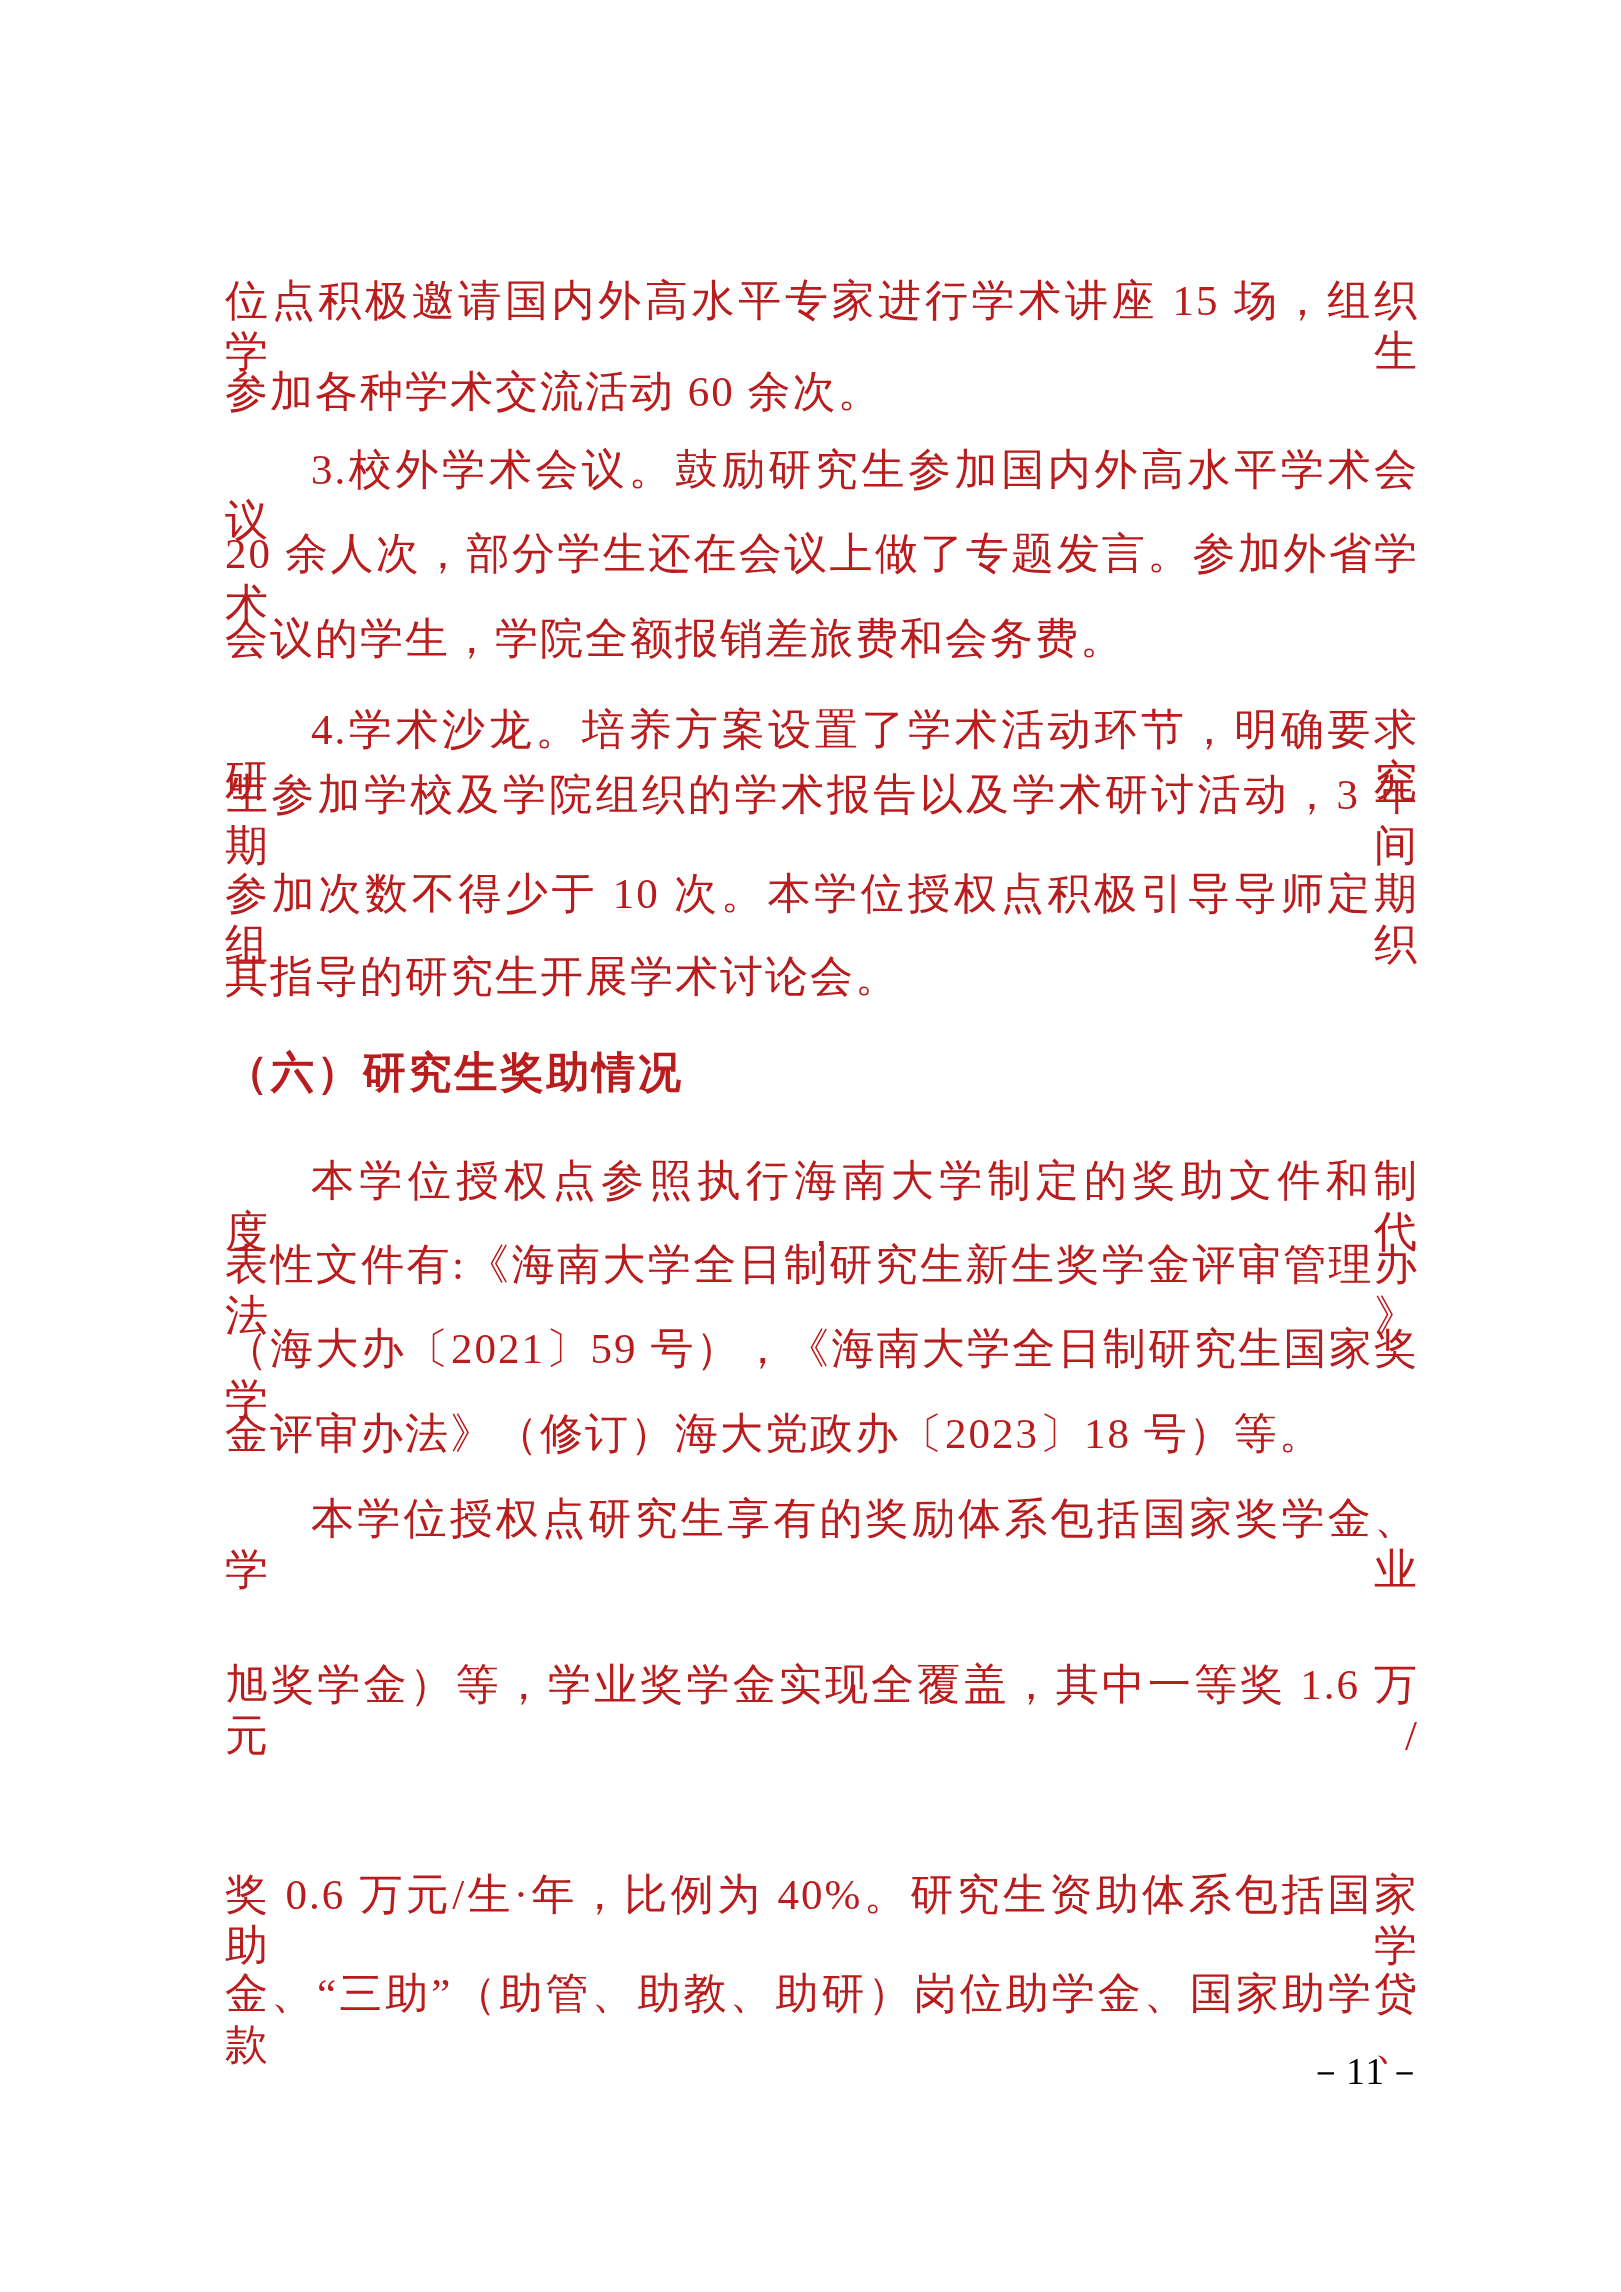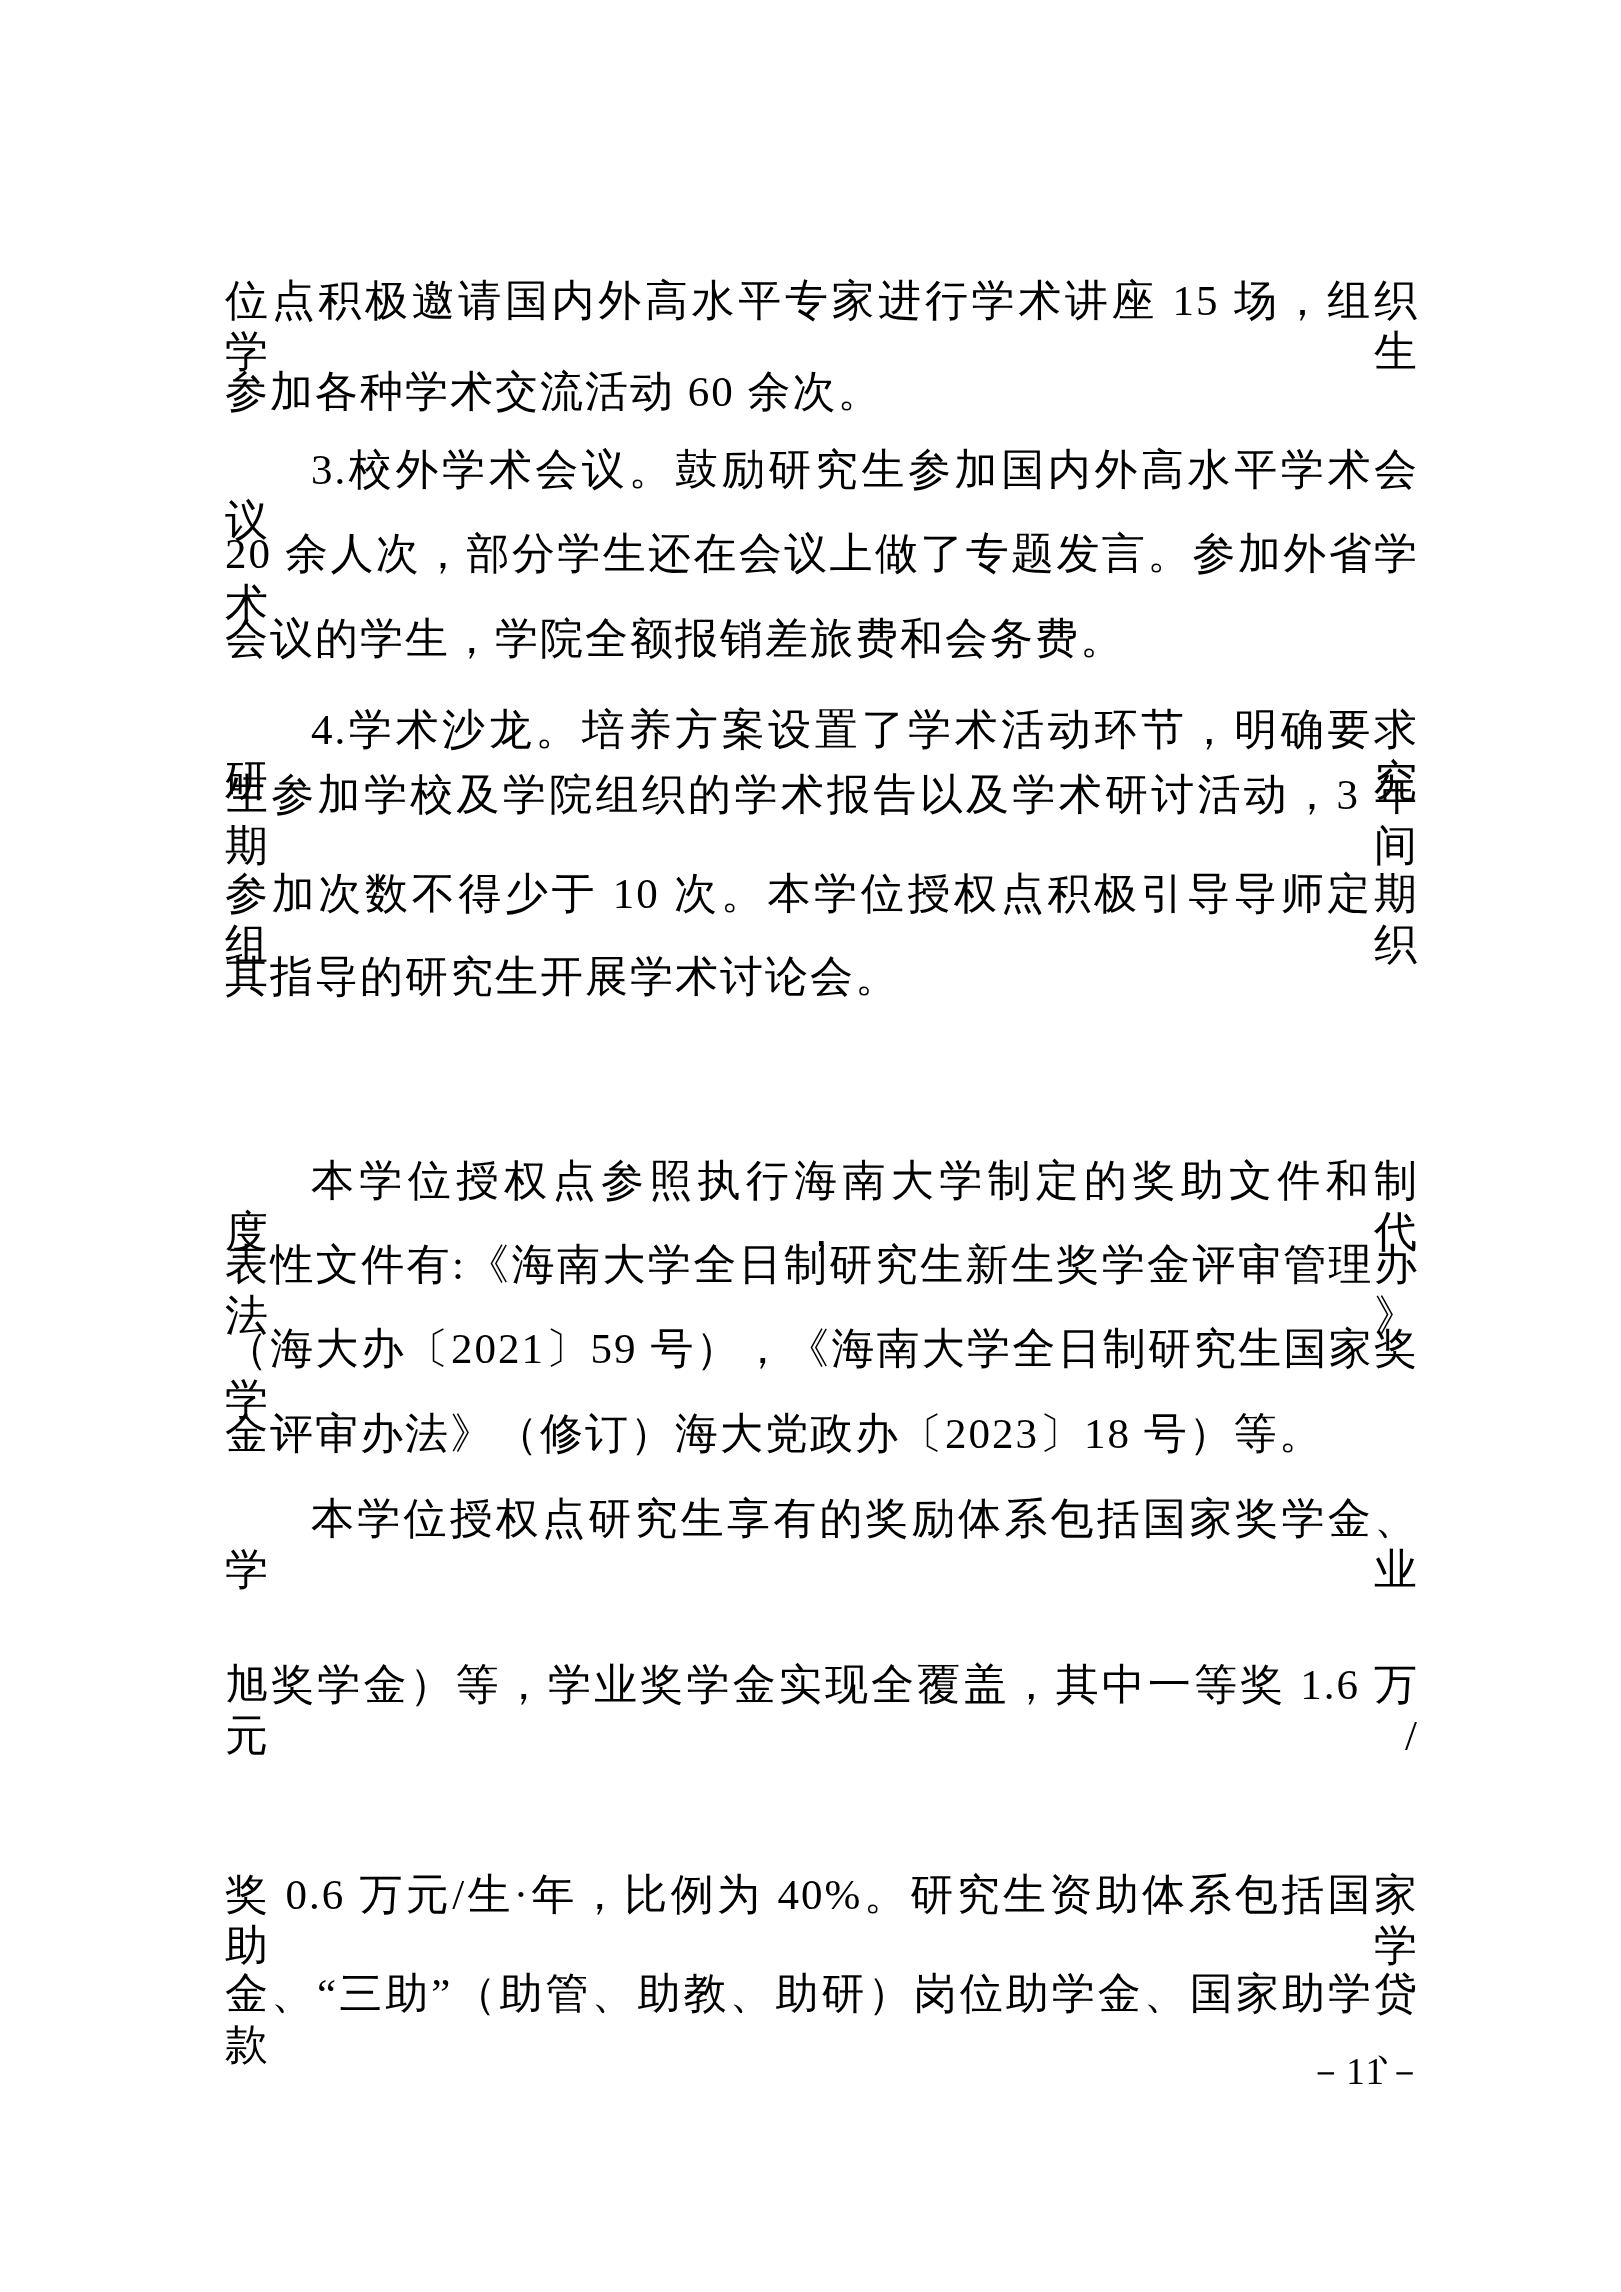--- a/index.html
+++ b/index.html
@@ -18,21 +18,21 @@
   }
   .line {
     position: absolute;
     left: 225px;
     width: 1194px;
     height: 51px;
     line-height: 51px;
     font-size: 43px;
     letter-spacing: 2px;
     white-space: pre;
-    color: #000000;
+    color: #b91c1c;
   }
   
   .j {
     white-space: normal;
     text-align: justify;
     text-align-last: justify;
     text-justify: inter-character;
   }
   
   .indent { text-indent: 86px; }
@@ -59,20 +59,21 @@
 <div class="page">
   <div class="line j" style="top:275px">位点积极邀请国内外高水平专家进行学术讲座 15 场，组织学生</div>
   <div class="line" style="top:366px">参加各种学术交流活动 60 余次。</div>
   <div class="line j indent" style="top:444px">3.校外学术会议。鼓励研究生参加国内外高水平学术会议</div>
   <div class="line j" style="top:528px">20 余人次，部分学生还在会议上做了专题发言。参加外省学术</div>
   <div class="line" style="top:613px">会议的学生，学院全额报销差旅费和会务费。</div>
   <div class="line j indent" style="top:704px">4.学术沙龙。培养方案设置了学术活动环节，明确要求研究</div>
   <div class="line j" style="top:769px">生参加学校及学院组织的学术报告以及学术研讨活动，3 年期间</div>
   <div class="line j" style="top:868px">参加次数不得少于 10 次。本学位授权点积极引导导师定期组织</div>
   <div class="line" style="top:951px">其指导的研究生开展学术讨论会。</div>
+  <div class="line heading" style="top:1047px">（六）研究生奖助情况</div>
   <div class="line j indent" style="top:1155px">本学位授权点参照执行海南大学制定的奖助文件和制度，代</div>
   <div class="line j" style="top:1239px">表性文件有:《海南大学全日制研究生新生奖学金评审管理办法》</div>
   <div class="line j" style="top:1323px">（海大办〔2021〕59 号），《海南大学全日制研究生国家奖学</div>
   <div class="line" style="top:1408px">金评审办法》（修订）海大党政办〔2023〕18 号）等。</div>
   <div class="line j indent" style="top:1493px">本学位授权点研究生享有的奖励体系包括国家奖学金、学业</div>
   <div class="line j" style="top:1659px">旭奖学金）等，学业奖学金实现全覆盖，其中一等奖 1.6 万元/</div>
   <div class="line j" style="top:1869px">奖 0.6 万元/生·年，比例为 40%。研究生资助体系包括国家助学</div>
   <div class="line j" style="top:1968px">金、“三助”（助管、助教、助研）岗位助学金、国家助学贷款、</div>
   <div class="pagenum" style="top:2050px">－11－</div>
 </div>

